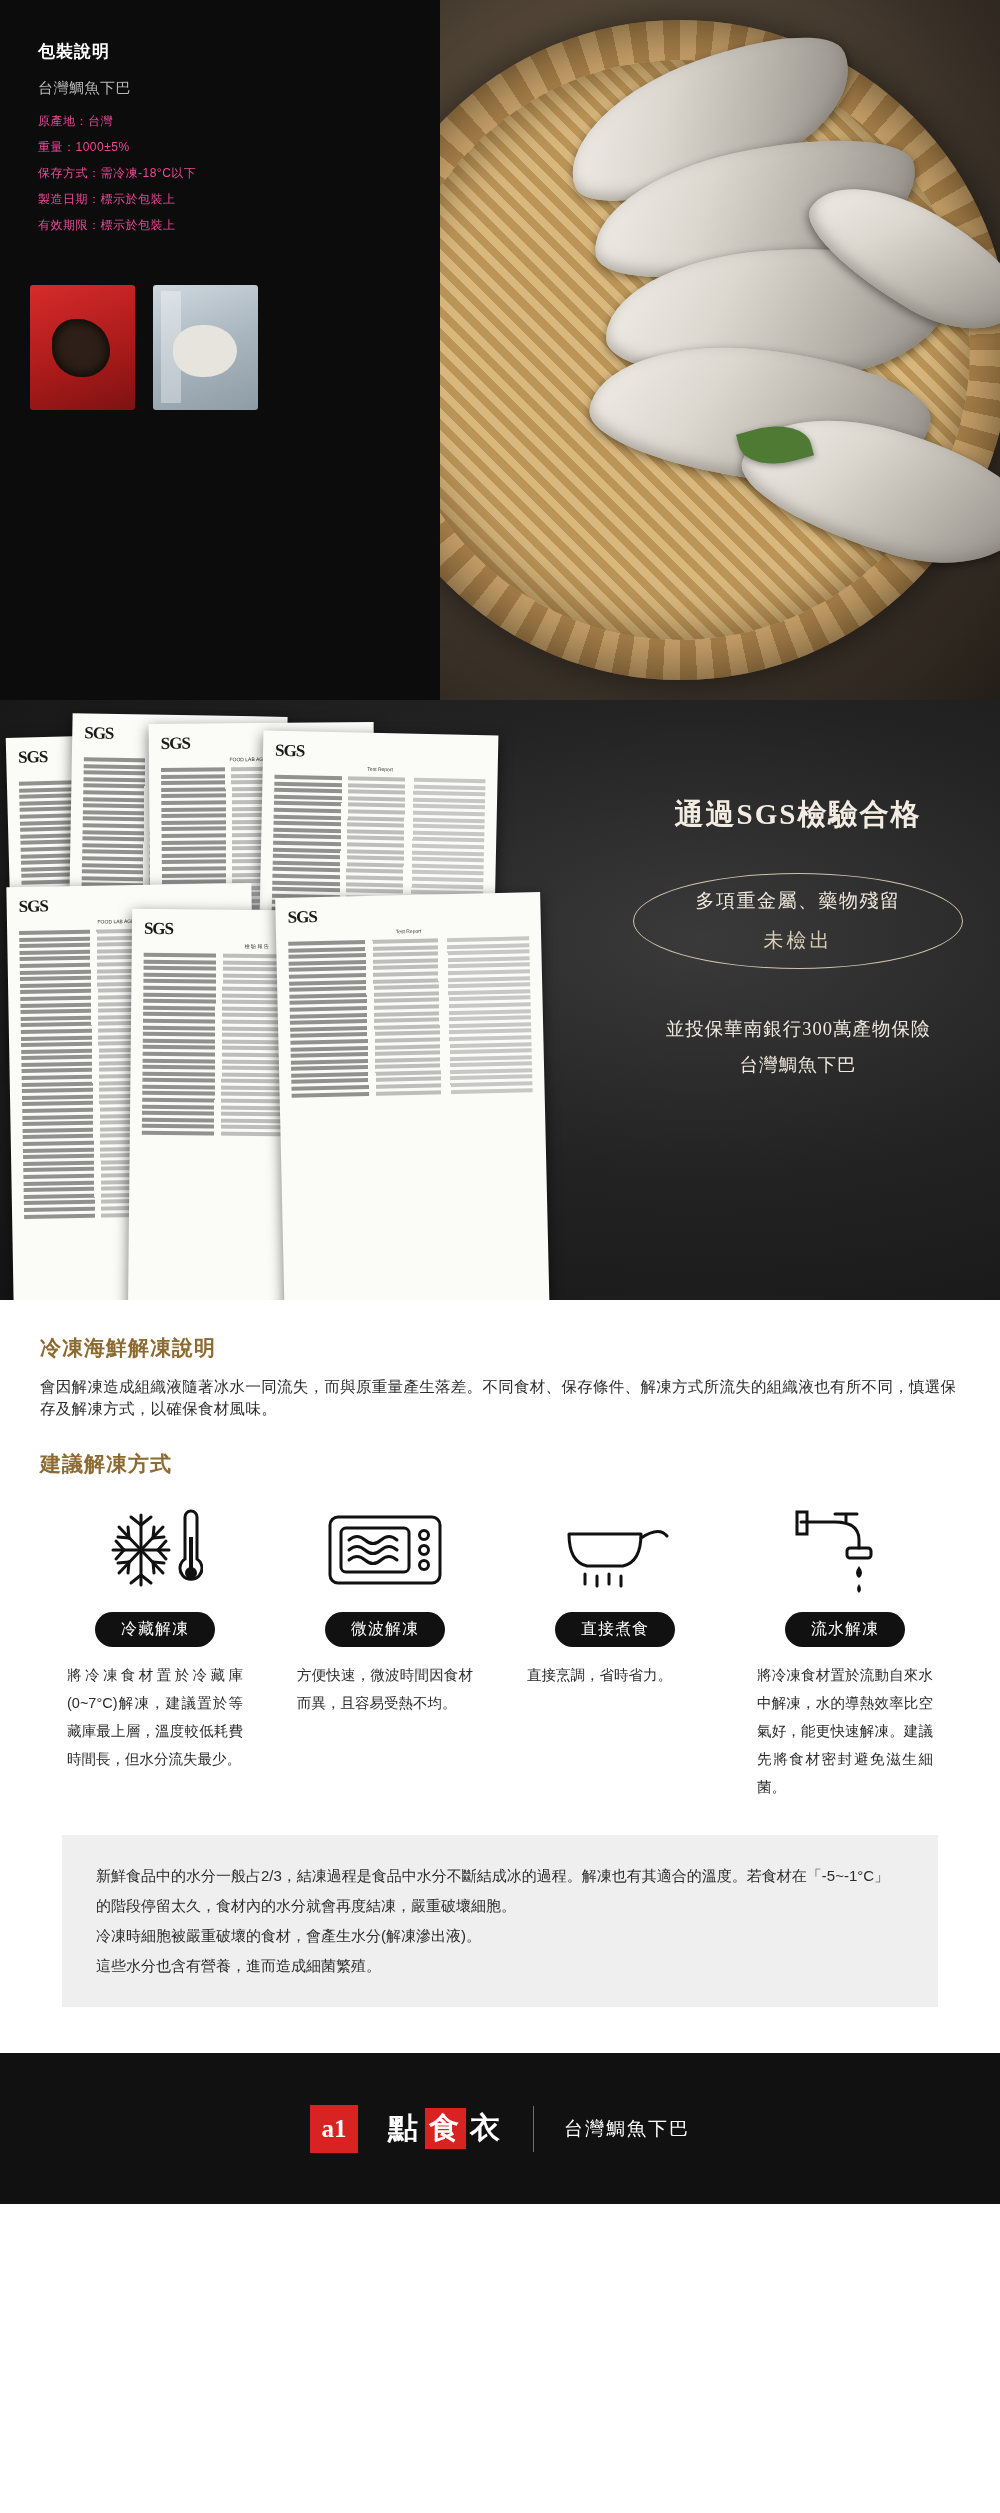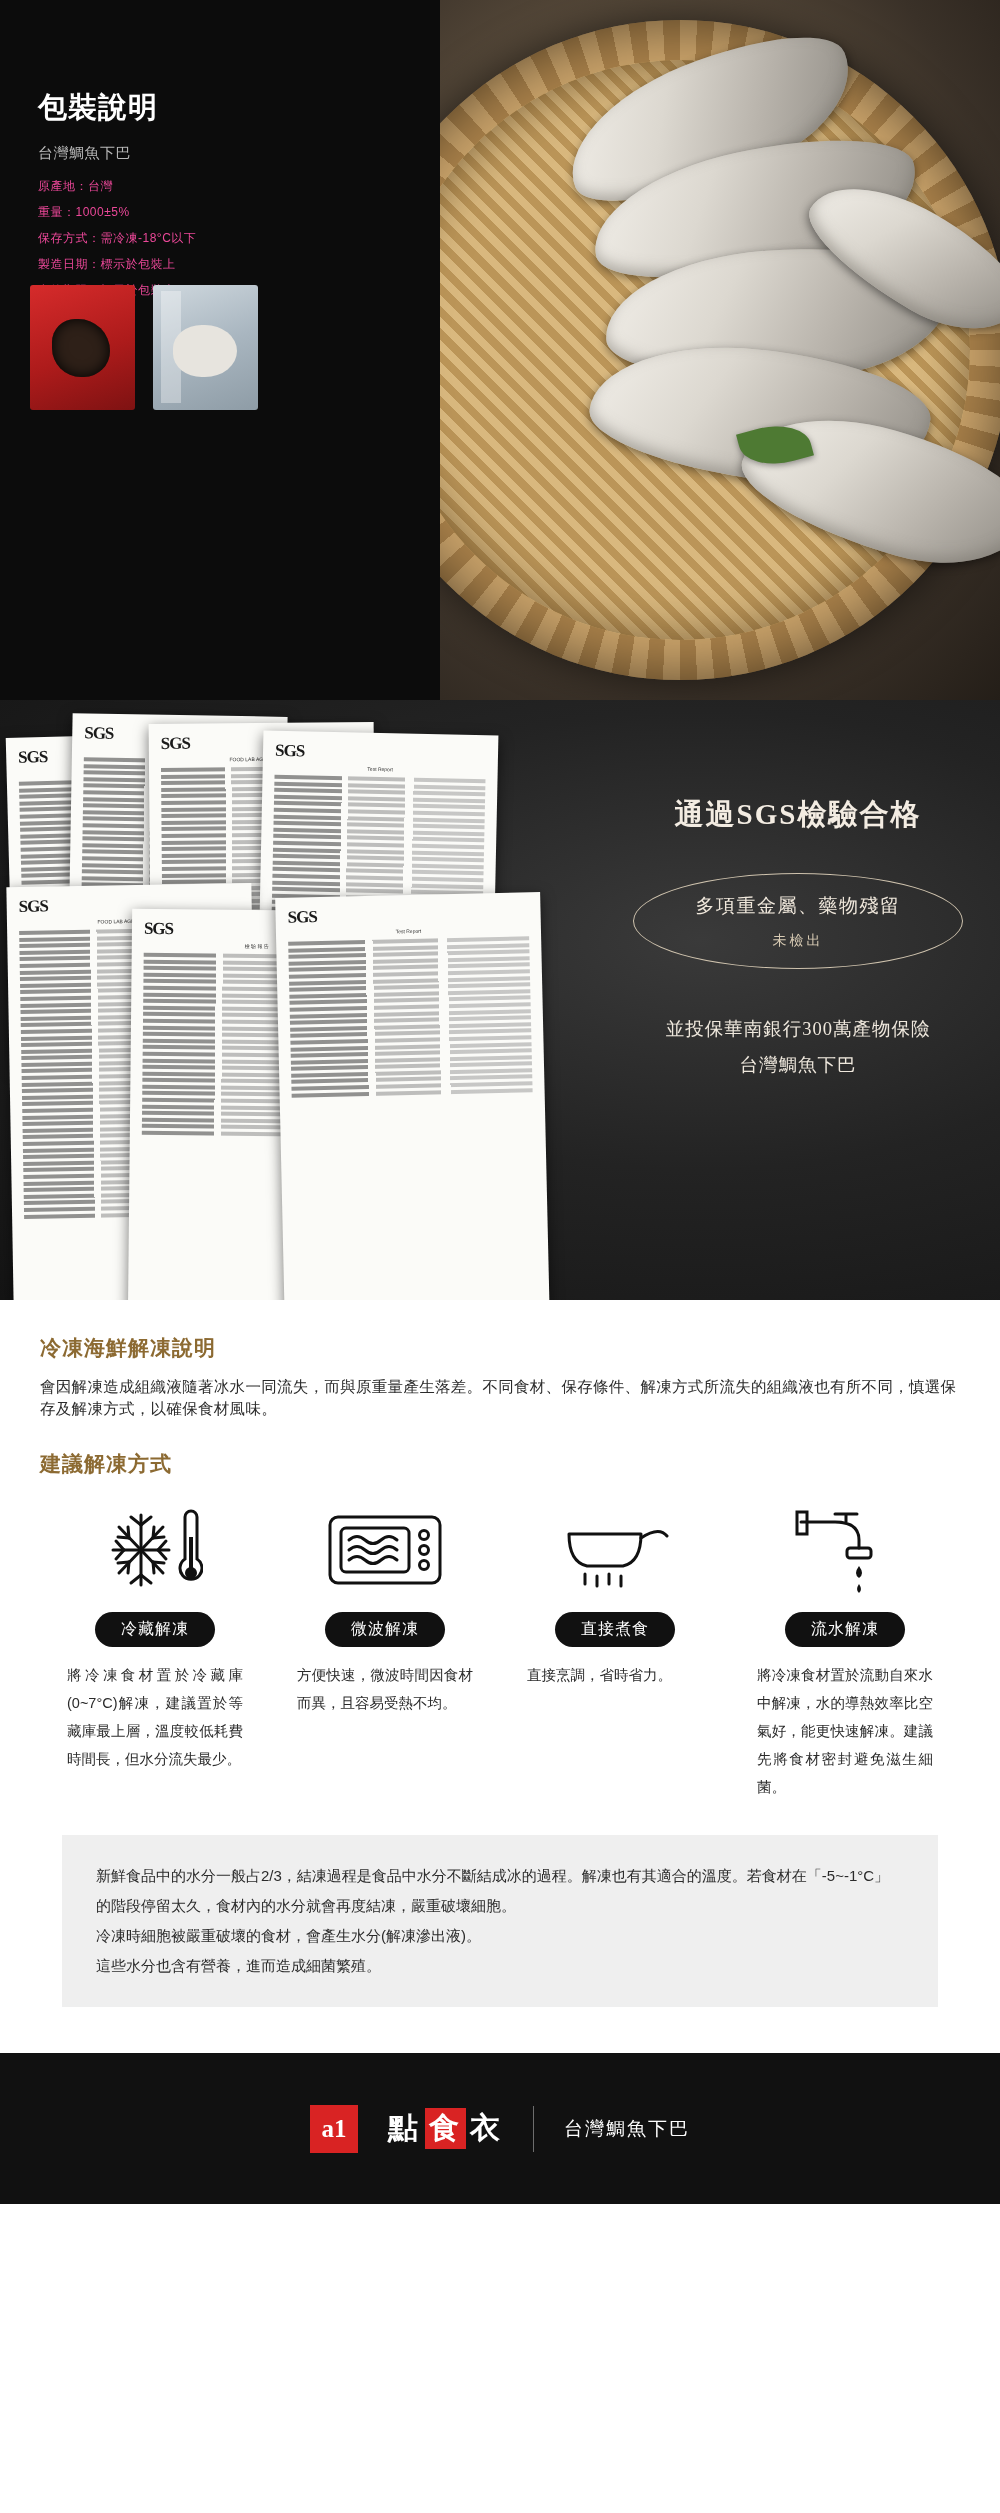--- a/index.html
+++ b/index.html
@@ -68,25 +68,24 @@
     box-shadow: 0 2px 6px rgba(0,0,0,.4);
   }
   .info-side {
     position: absolute;
     left: 0; top: 0;
     width: 440px; height: 700px;
     padding: 40px 30px 30px 38px;
     color: #fff;
   }
   .pkg-title {
-    font-size: 29px;
+    font-size: 17px;
     font-weight: bold;
     letter-spacing: 1px;
     margin-bottom: 16px;
-    margin-top: 48px;
   }
   .pkg-sub {
     font-size: 15px;
     color: #b9b9b9;
     margin-bottom: 10px;
     letter-spacing: .5px;
   }
   .pkg-line {
     font-size: 12px;
     color: #ec4899;
@@ -209,21 +208,21 @@
     justify-content: center;
     align-items: center;
   }
   .oval .l1 {
     font-size: 19px;
     letter-spacing: 1.5px;
     color: #f0e8dc;
     font-family: "Liberation Serif", serif;
   }
   .oval .l2 {
-    font-size: 14px;
+    font-size: 20px;
     letter-spacing: 3px;
     color: #d8cbb4;
     margin-top: 13px;
     font-family: Liberation Sans, sans-serif;
   }
   .sgs-p {
     font-size: 18.5px;
     line-height: 36px;
     letter-spacing: 1px;
     font-family: "Liberation Serif", serif;

